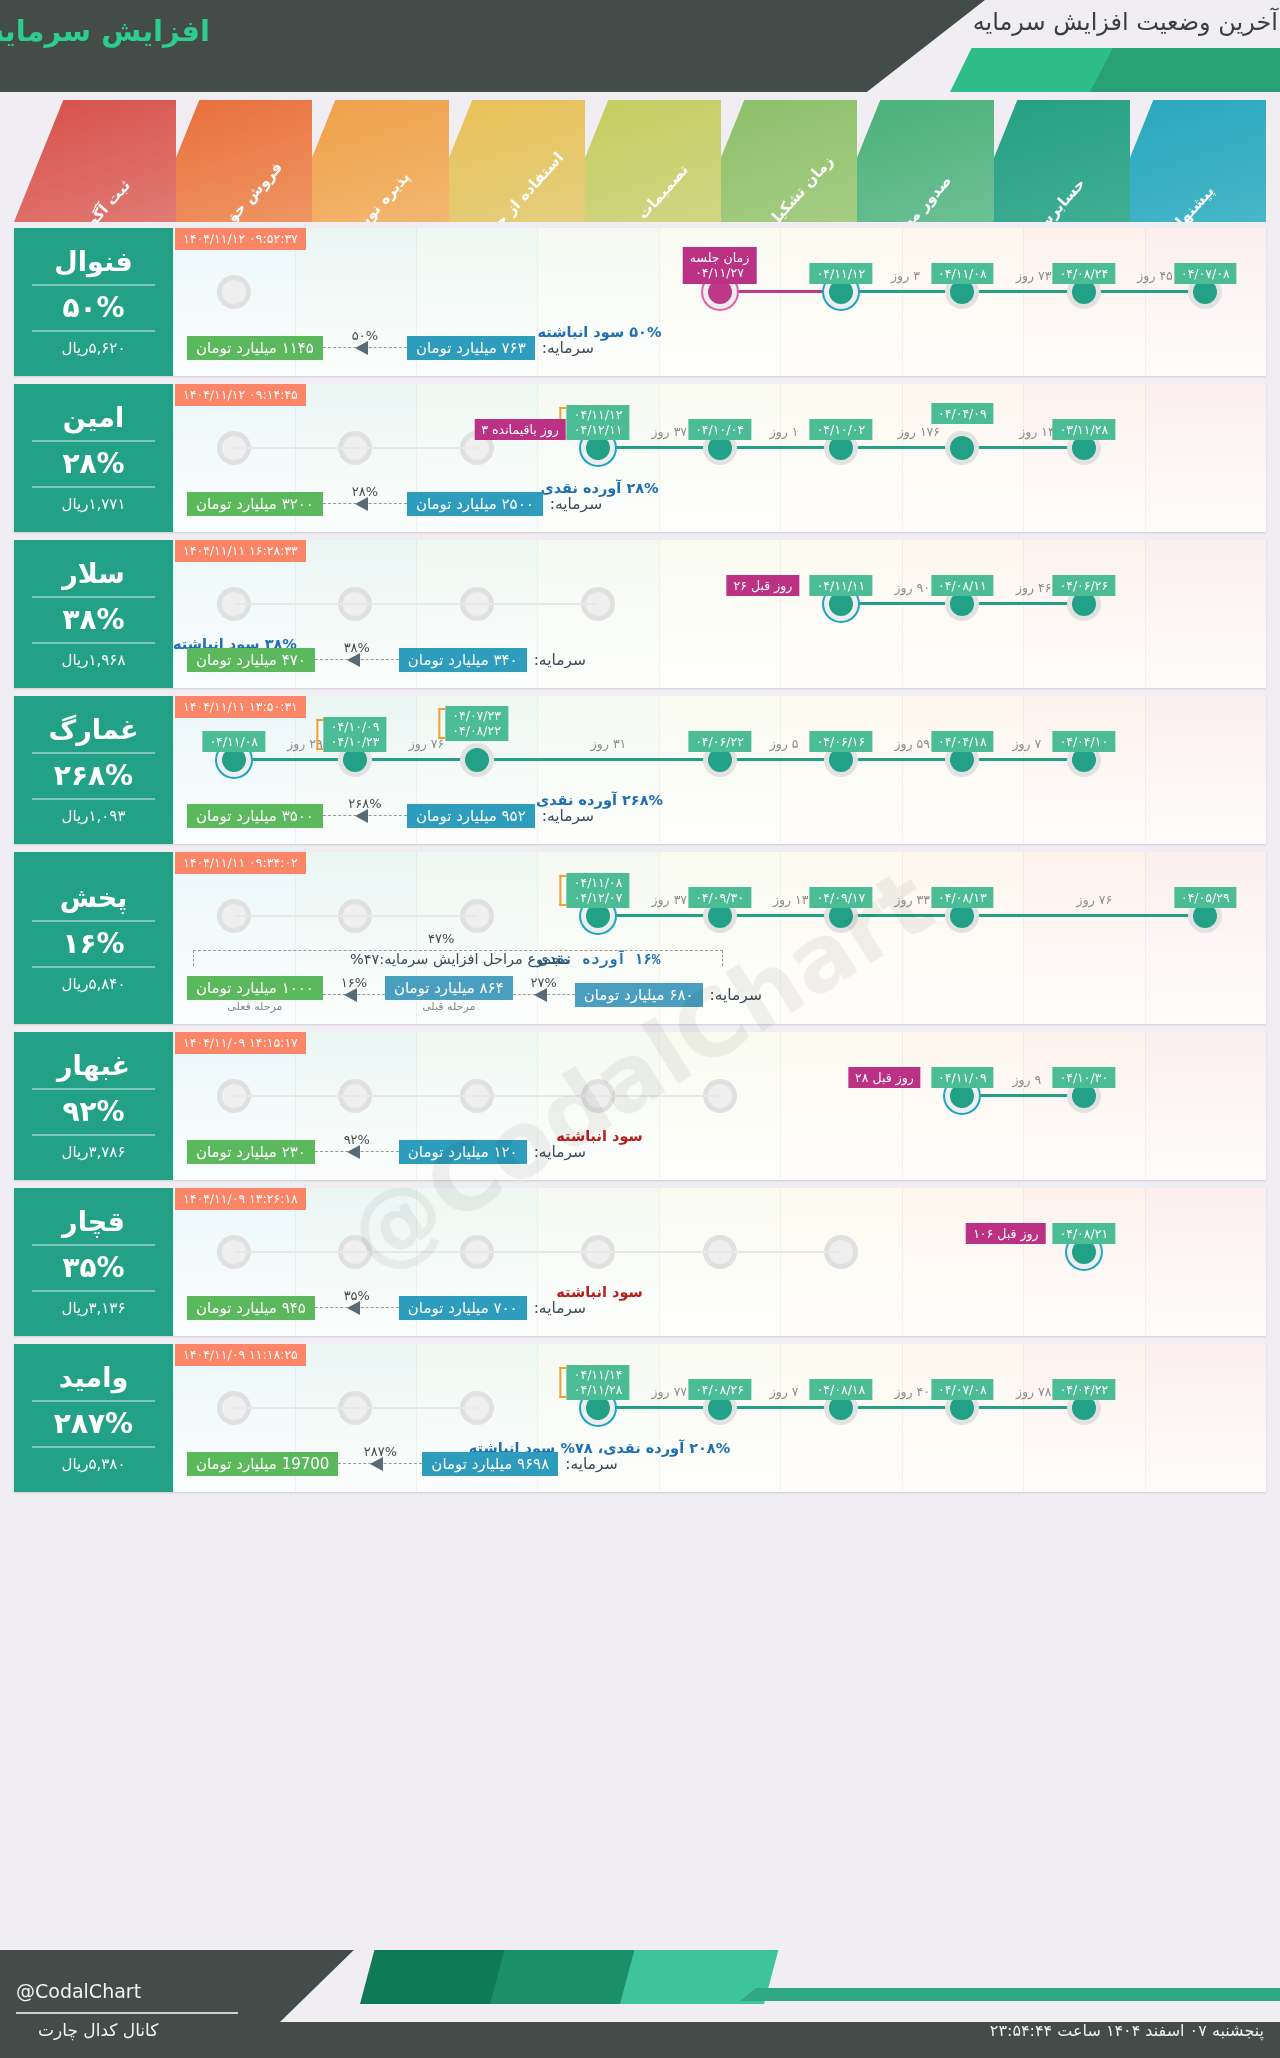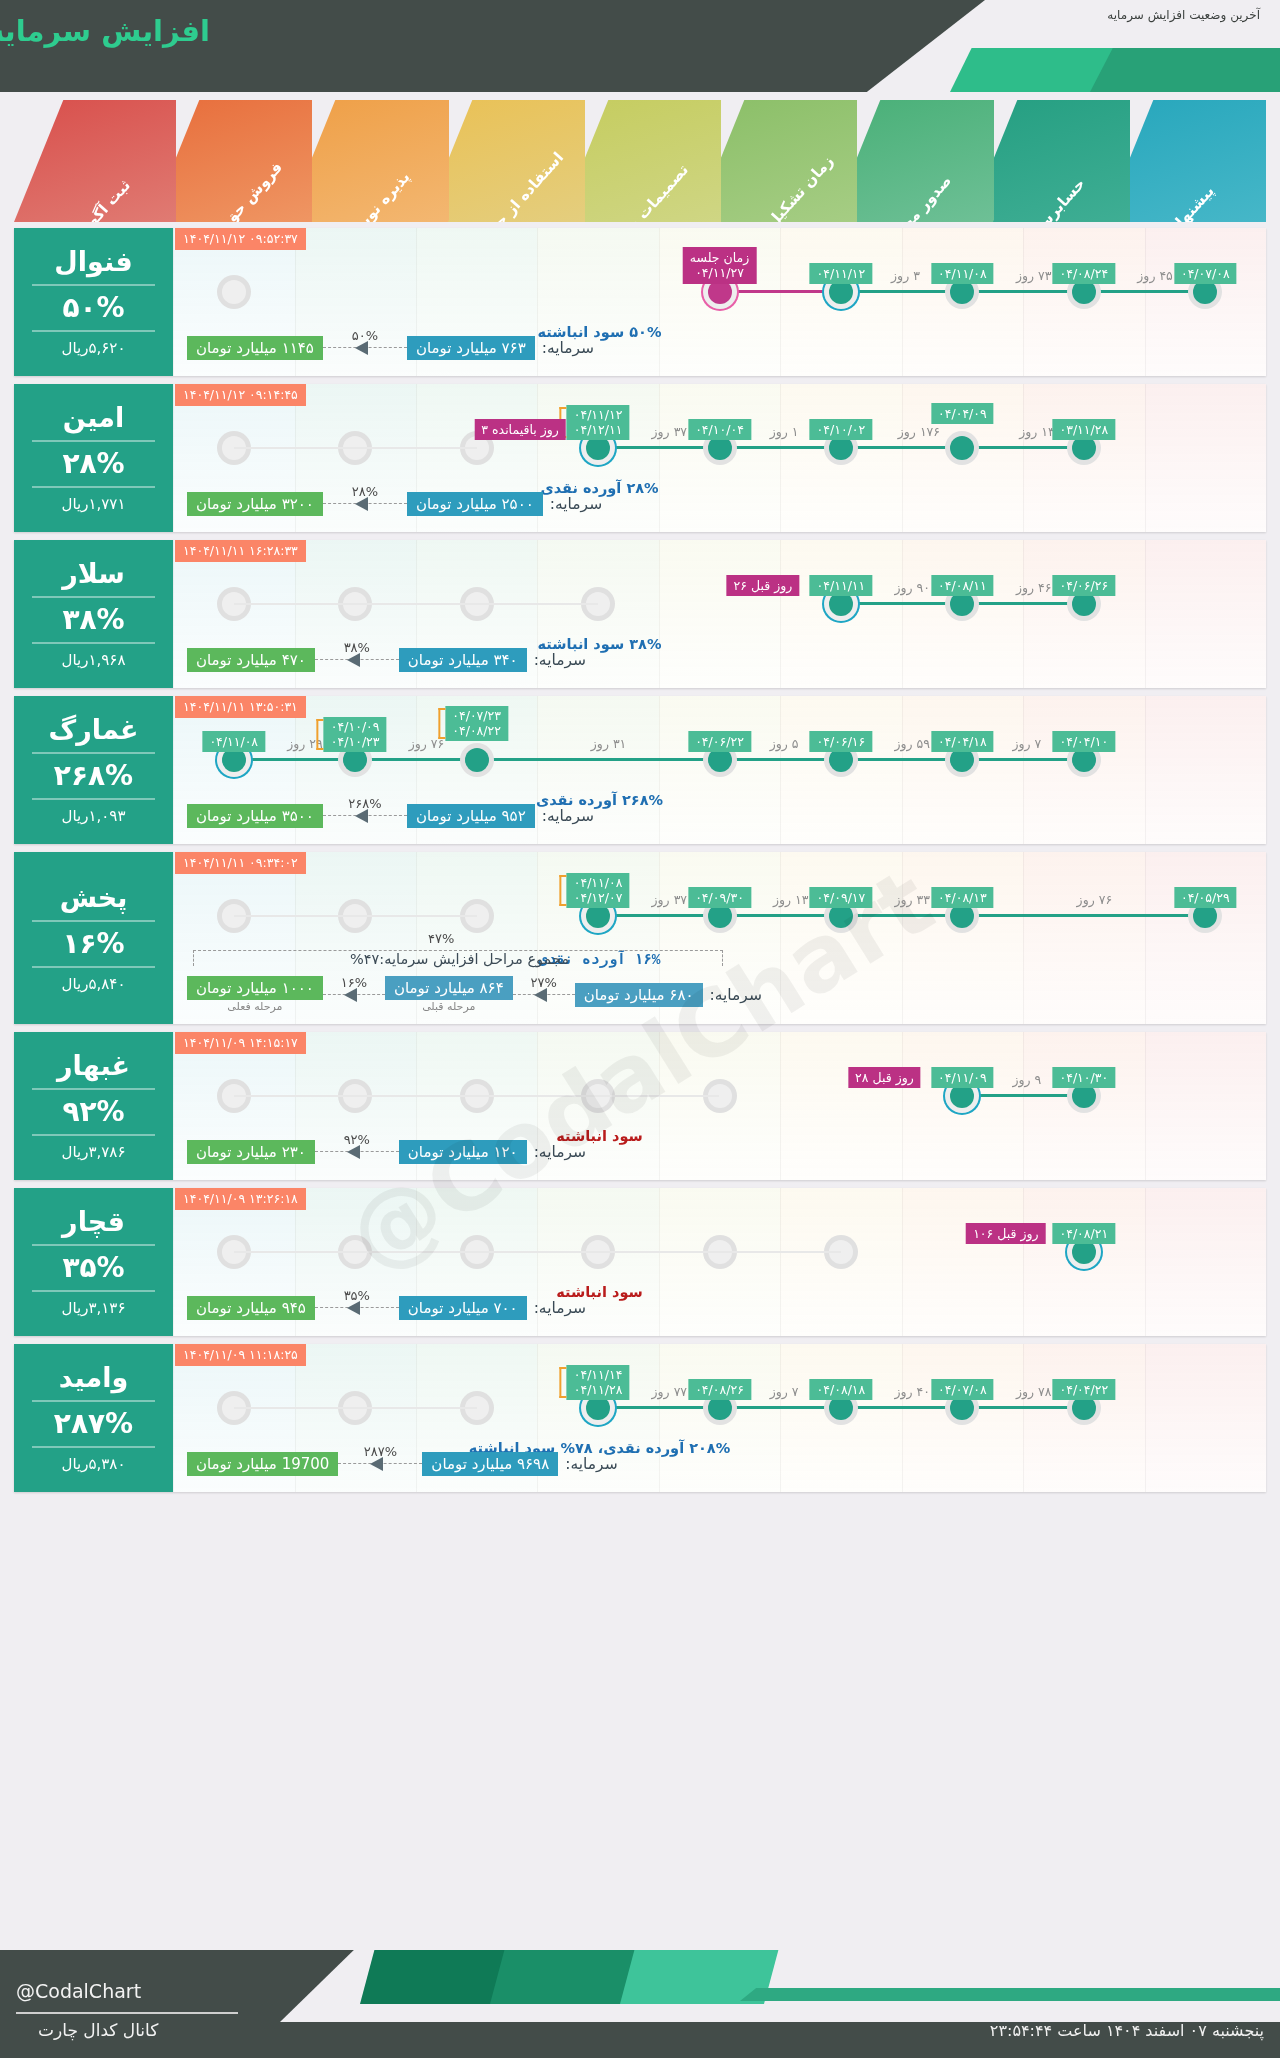--- a/index.html
+++ b/index.html
@@ -17,22 +17,22 @@
     position:absolute; left:0; top:0; width:985px; height:92px;
     background:#434c49;
     clip-path: polygon(0 0, 100% 0, 88% 100%, 0% 100%);
   }
   .header-title {
     position:absolute; right:1070px; top:14px; width:300px;
     color:#2ecc8f; font-size:29px; font-weight:bold; text-align:right;
     white-space:nowrap;
   }
   .header-sub {
-    position:absolute; right:20px; top:8px;
-    color:#3a3f3d; font-size:12px; text-align:right; white-space:nowrap;
+    position:absolute; right:2px; top:8px;
+    color:#3a3f3d; font-size:24px; text-align:right; white-space:nowrap;
   }
   .hdr-tri-1 {
     position:absolute; left:950px; top:48px; width:180px; height:44px;
     background:#2ebd8a;
     clip-path: polygon(12% 0, 100% 0, 88% 100%, 0% 100%);
   }
   .hdr-tri-2 {
     position:absolute; left:1090px; top:48px; width:190px; height:44px;
     background:#28a177;
     clip-path: polygon(12% 0, 100% 0, 100% 100%, 0% 100%);
@@ -421,21 +421,21 @@
             <div style="position: absolute; right: 471.056px; bottom: 40px; width: 22px; border-top: 1px dashed rgb(176, 176, 176);"></div>
             <div class="node" style="left: 789.389px;"></div>
             <div class="chip" style="right: 303.611px; bottom: 30px;">
               <div>۰۴/۰۸/۱۱</div>
             </div>
             <div class="node" style="left: 910.833px;"></div>
             <div class="chip" style="right: 182.167px; bottom: 30px;">
               <div>۰۴/۰۶/۲۶</div>
             </div>
           </div>
-          <div class="note blue" style="top: 96px; text-align: center; left: 0px; right: 240px;">۳۸% سود انباشته</div>
+          <div class="note blue" style="top: 96px; text-align: left; left: 0px; right: 240px;">۳۸% سود انباشته</div>
           <div class="cap" style="top: 108px; right: 330px; left: 14px; justify-content: flex-end; flex-direction: row;">
             <span class="cap-label" style="margin-left: 7px;">سرمایه:</span>
             <span class="cap-from">۳۴۰ میلیارد تومان</span>
             <div class="arrow-wrap">
               <div class="arrow-dash"></div>
               <div class="arrow-head"></div>
               <div class="arrow-pct">۳۸%</div>
             </div>
             <span class="cap-to">۴۷۰ میلیارد تومان</span>
           </div>

